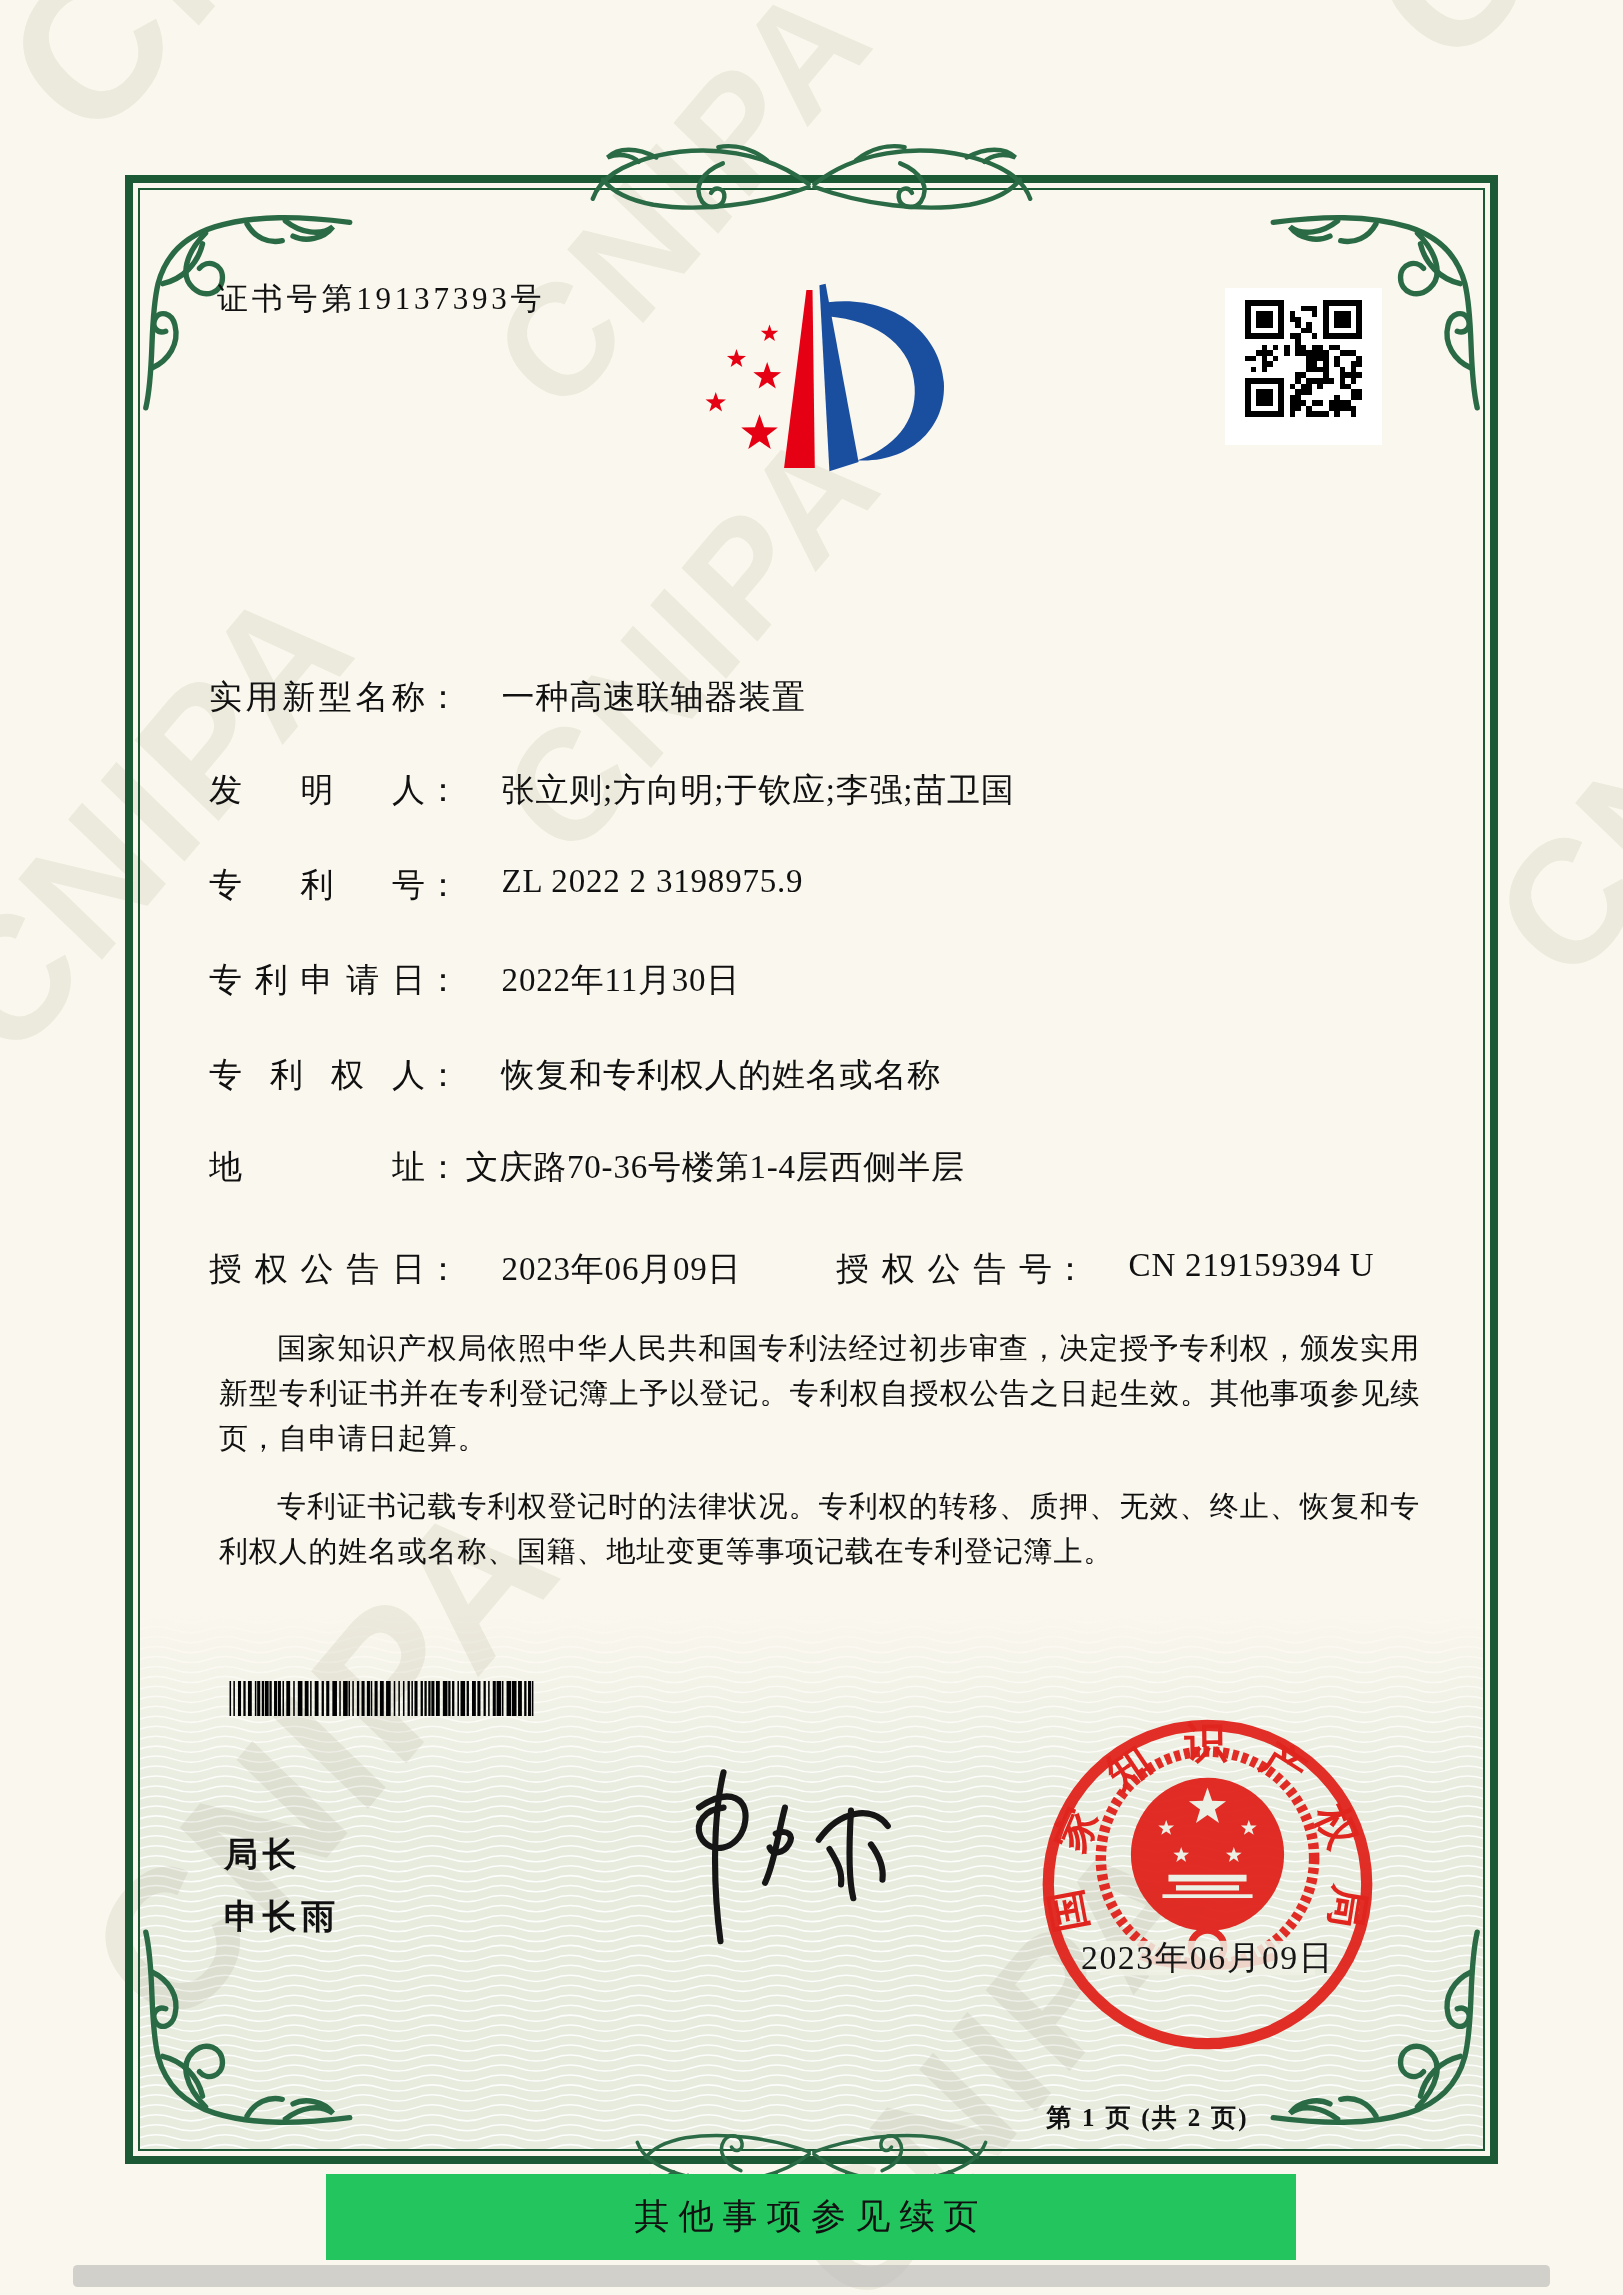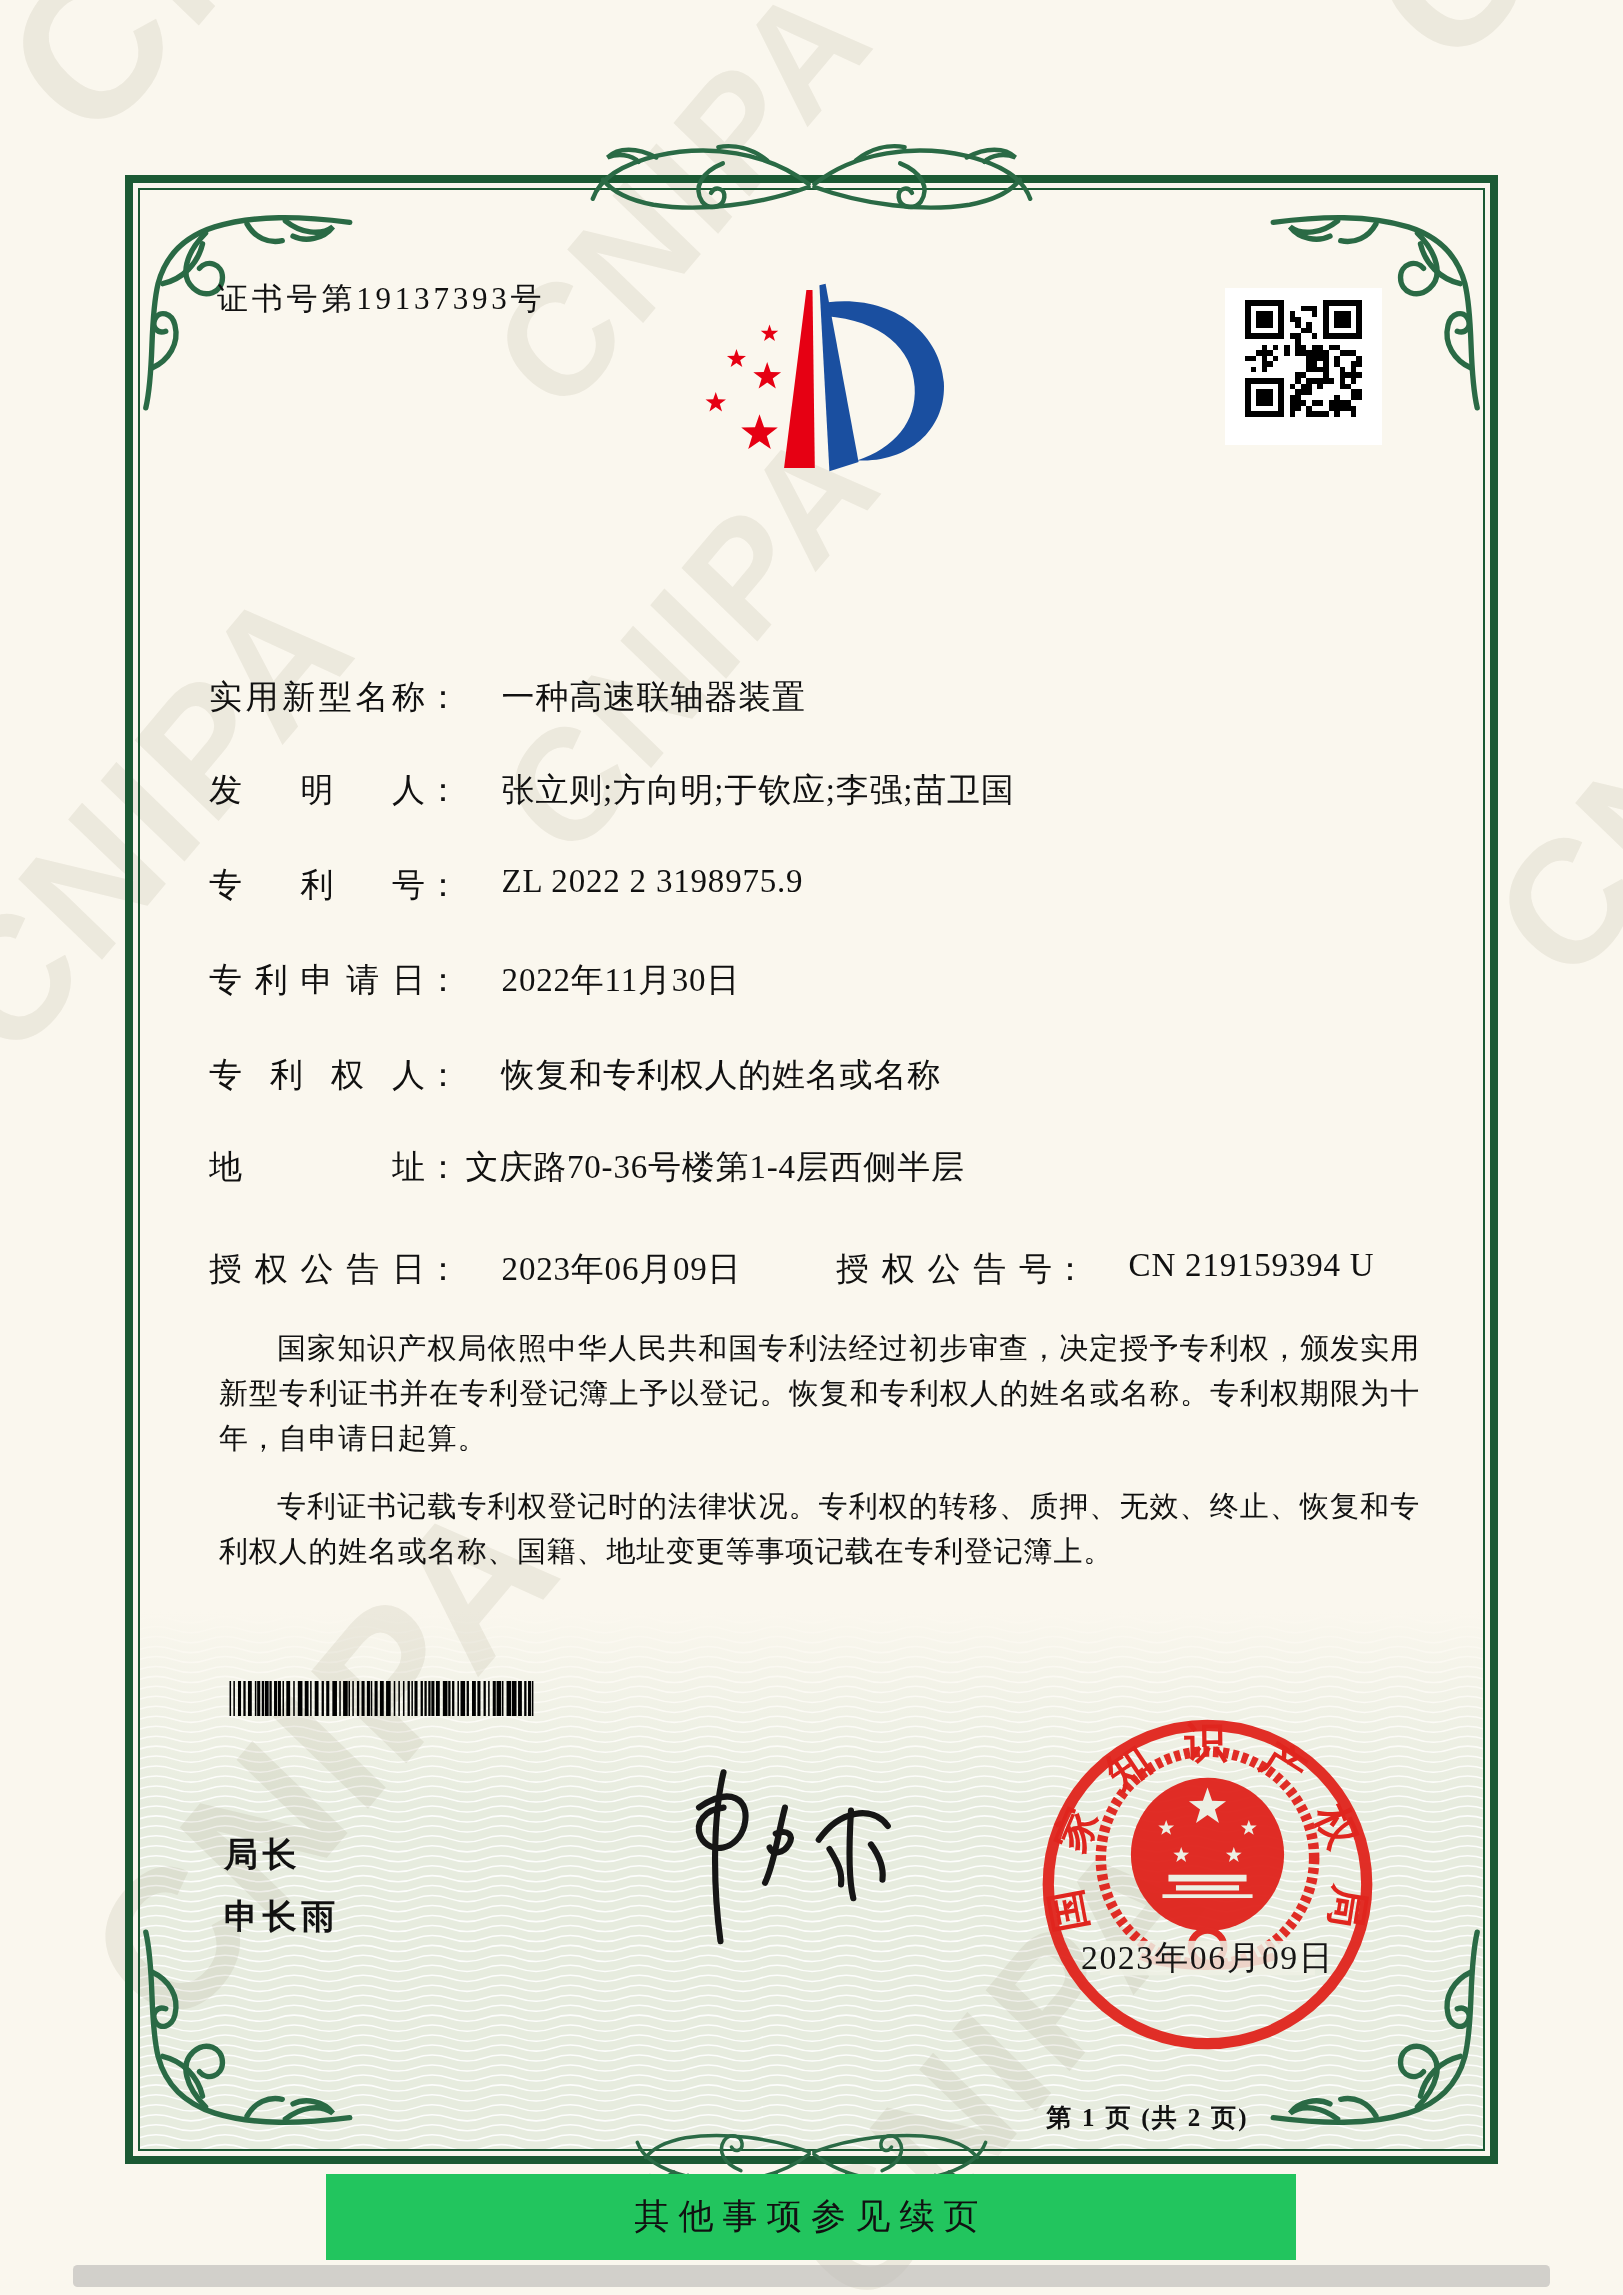--- a/index.html
+++ b/index.html
@@ -349,21 +349,21 @@
             <span>授</span>
             <span>权</span>
             <span>公</span>
             <span>告</span>
             <span>号</span>
           </span><span class="fcolon">：</span><span class="fvalue">CN 219159394 U</span>
       </span>
     </div>
 
     <div class="legal">
-      <p>国家知识产权局依照中华人民共和国专利法经过初步审查，决定授予专利权，颁发实用新型专利证书并在专利登记簿上予以登记。恢复和专利权人的姓名或名称。专利权期限为十年，自申请日起算。</p>
+      <p>国家知识产权局依照中华人民共和国专利法经过初步审查，决定授予专利权，颁发实用新型专利证书并在专利登记簿上予以登记。专利权自授权公告之日起生效。其他事项参见续页，自申请日起算。</p>
       <p>专利证书记载专利权登记时的法律状况。专利权的转移、质押、无效、终止、恢复和专利权人的姓名或名称、国籍、地址变更等事项记载在专利登记簿上。</p>
     </div>
 
     <svg class="barcode" id="barcode-svg" viewBox="0 0 404 46" preserveAspectRatio="none">
         <rect x="2" y="0" width="2" height="46" fill="#000"></rect>
         <rect x="7" y="0" width="2" height="46" fill="#000"></rect>
         <rect x="13" y="0" width="4" height="46" fill="#000"></rect>
         <rect x="20" y="0" width="3" height="46" fill="#000"></rect>
         <rect x="26" y="0" width="5" height="46" fill="#000"></rect>
         <rect x="35" y="0" width="2" height="46" fill="#000"></rect>

